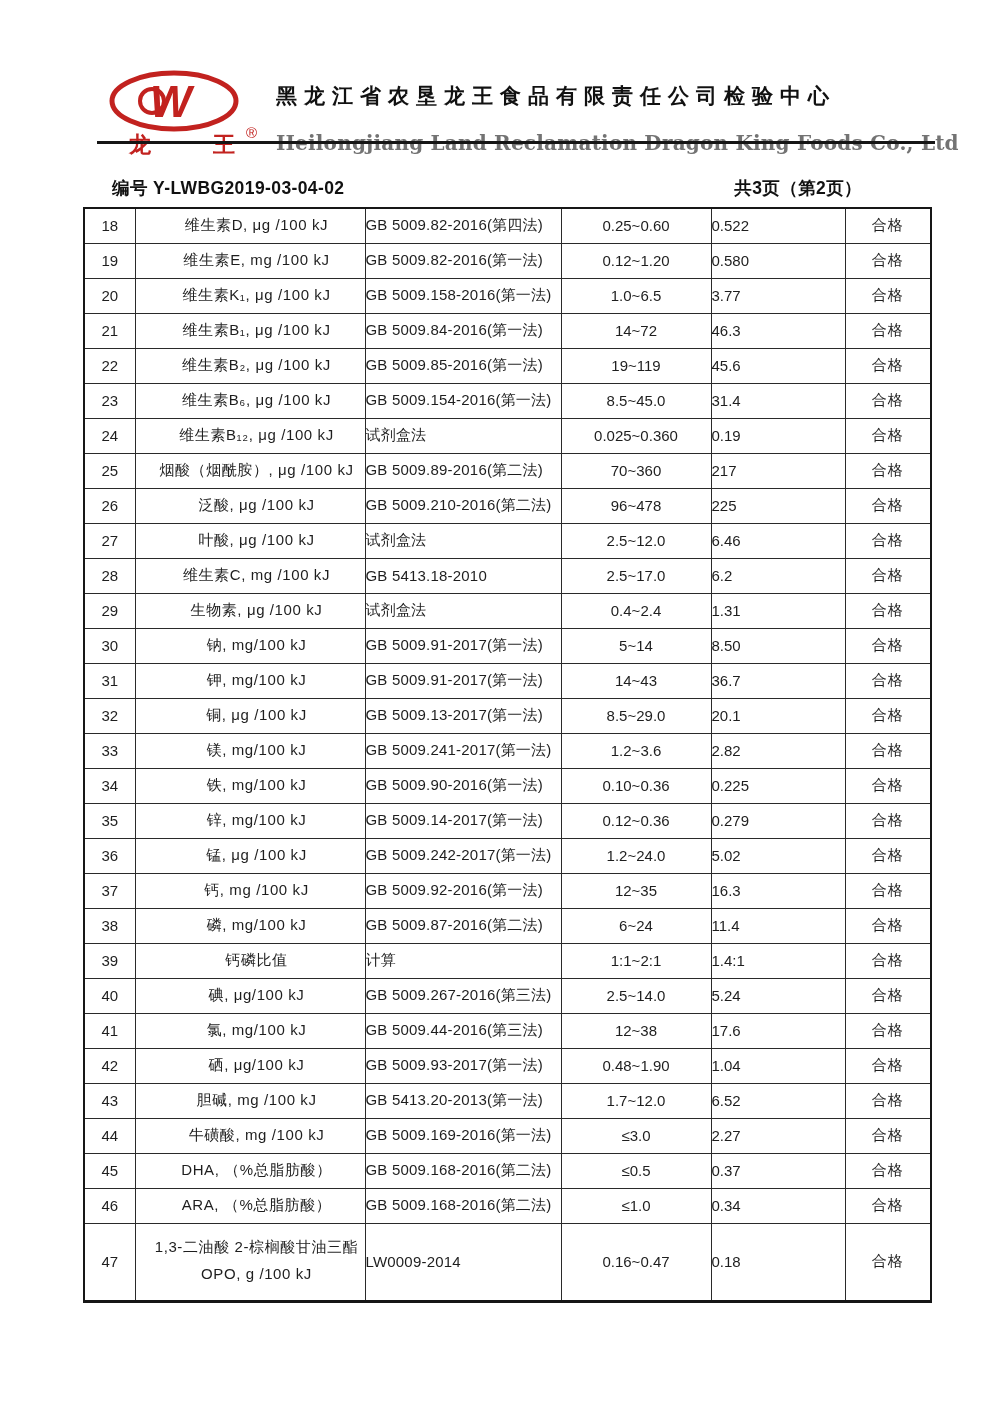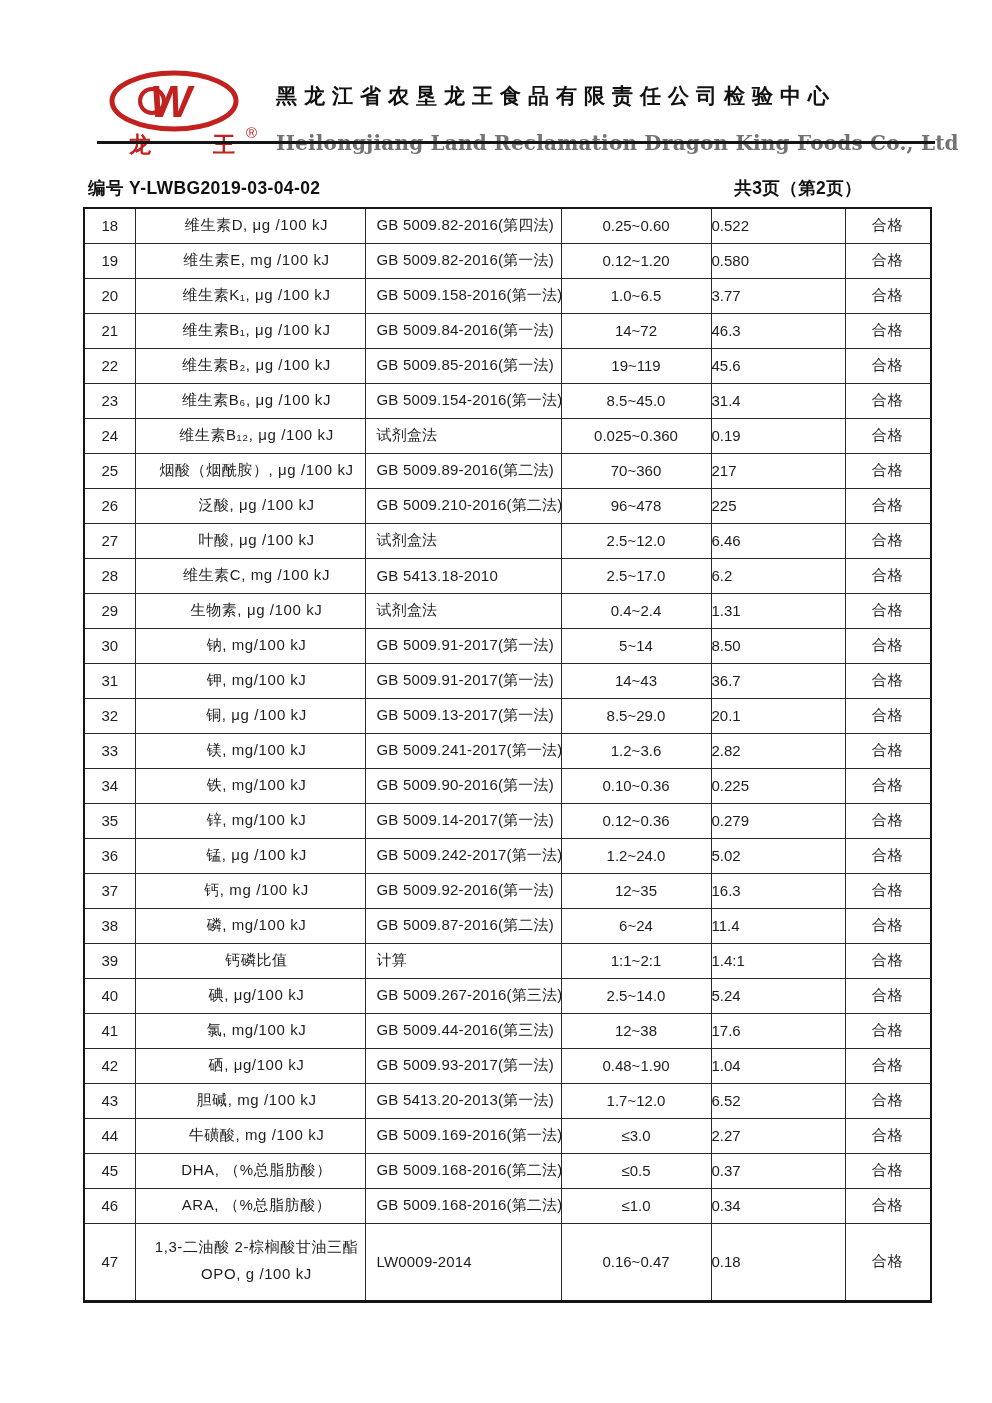--- a/index.html
+++ b/index.html
@@ -64,20 +64,21 @@
     display: flex;
     justify-content: space-between;
     align-items: baseline;
   }
   .doc-no, .page-info {
     font-size: 17.5px;
     font-weight: bold;
     color: #111111;
     letter-spacing: 0.4px;
     white-space: nowrap;
+    margin-left: 24px;
   }
 
   
   table.results {
     position: absolute;
     left: 83px;
     top: 207px;
     width: 847px;
     border-collapse: collapse;
     table-layout: fixed;
@@ -89,21 +90,21 @@
     font-size: 15px;
     color: #1e1e1e;
     vertical-align: middle;
     overflow: hidden;
     white-space: nowrap;
   }
   table.results tr { height: 35px; margin-left: 48px; }
   table.results tr.tall { height: 78px; }
   td.c-no     { text-align: center; }
   td.c-item   { text-align: center; padding-left: 13px; letter-spacing: 0.6px; }
-  td.c-method { text-align: left; padding-left: 11px; letter-spacing: 0.2px; }
+  td.c-method { text-align: left; letter-spacing: 0.2px; }
   td.c-range  { text-align: center; }
   td.c-result { text-align: left; }
   td.c-verdict{ text-align: center; letter-spacing: 1px; }
   tr.tall td.c-item {
     white-space: pre-line;
     line-height: 27px;
     padding-bottom: 4px;
   }
 </style>
 </head>

